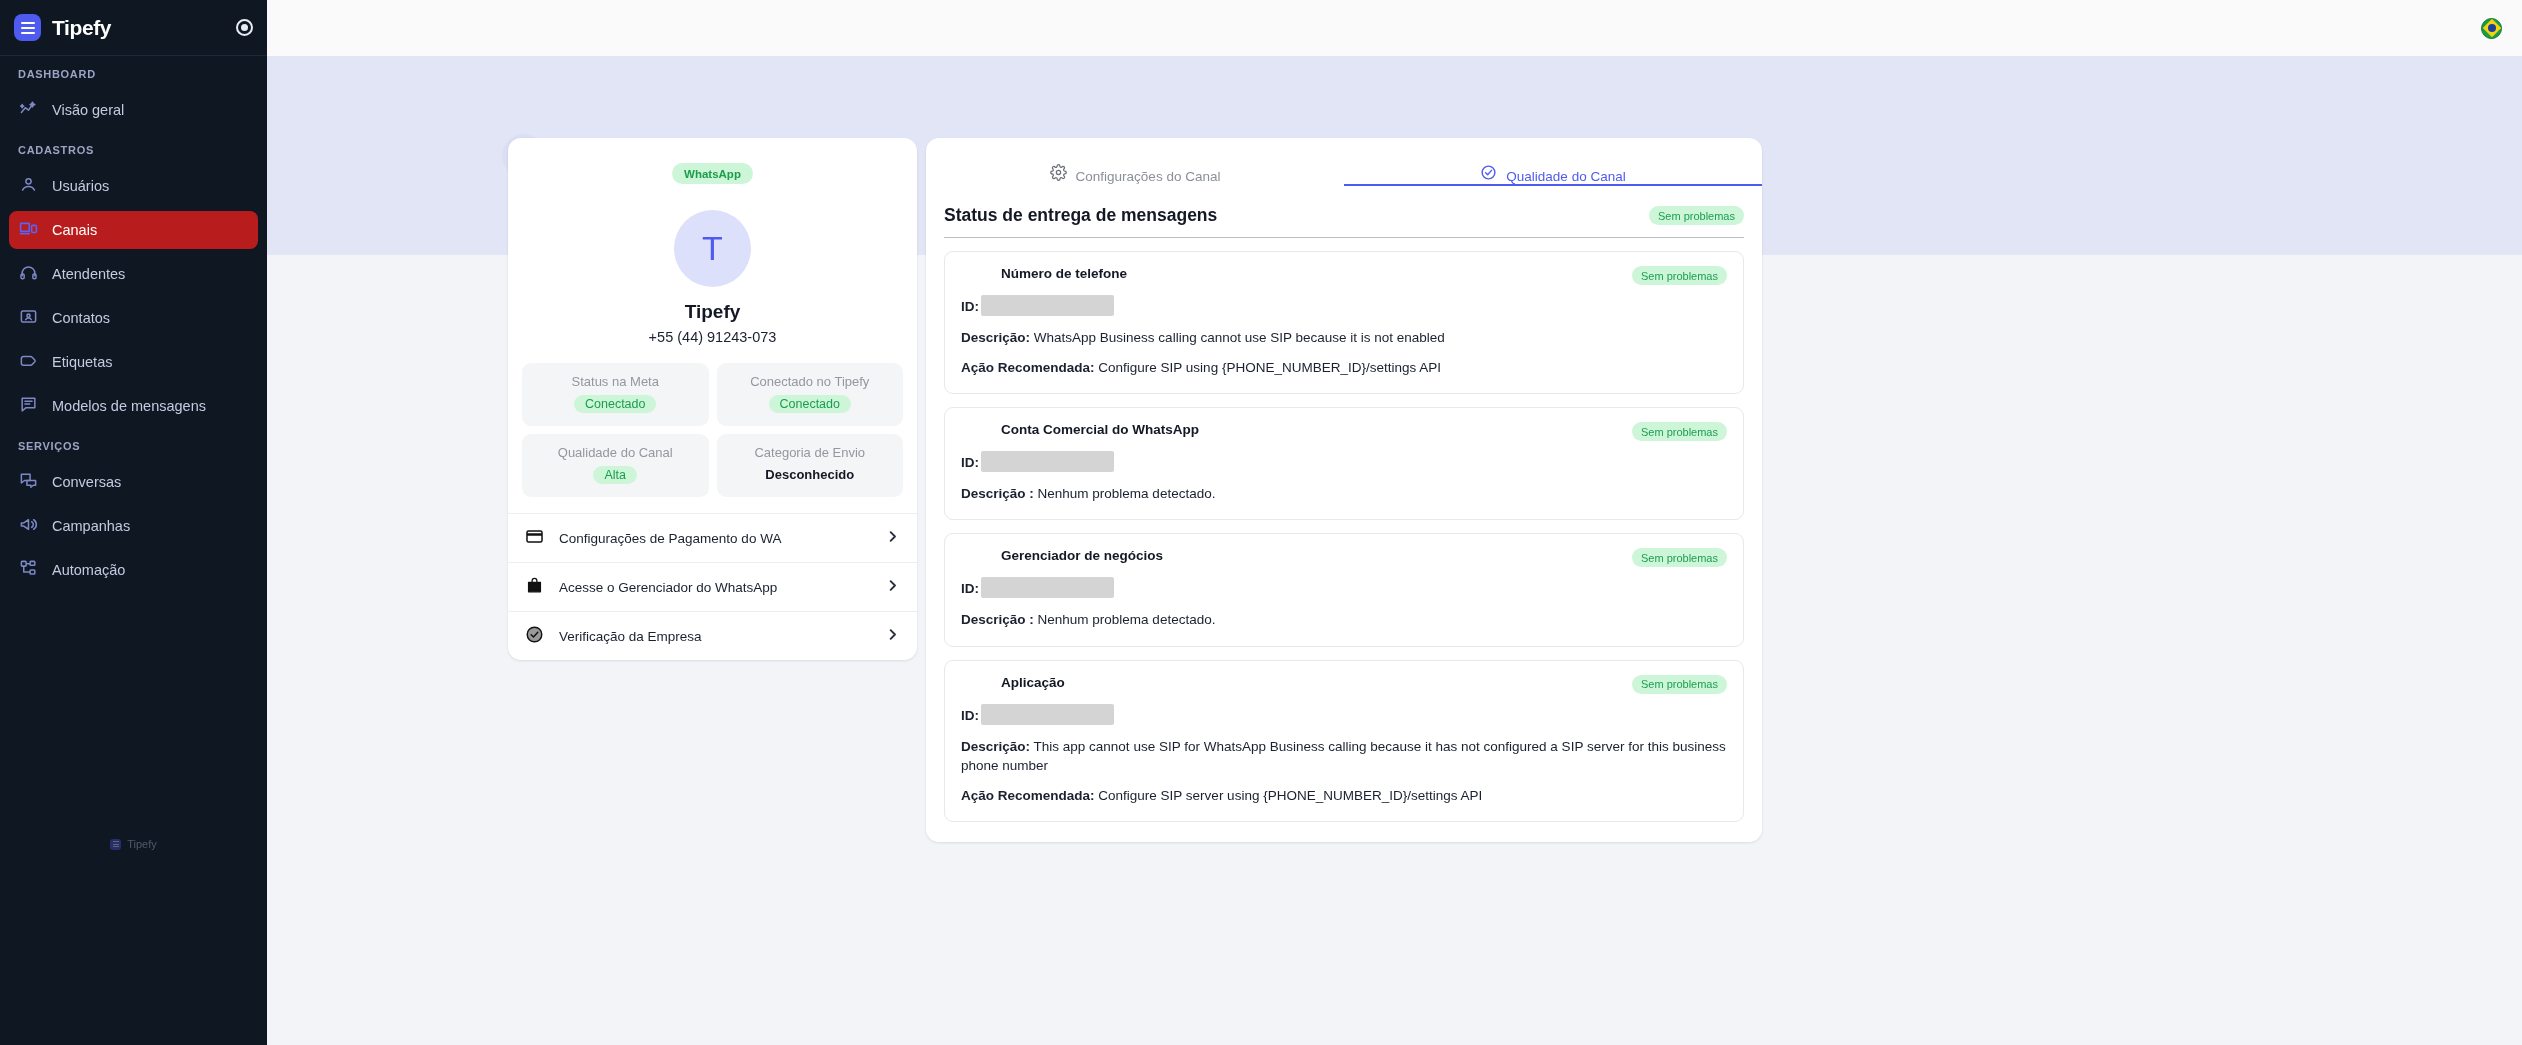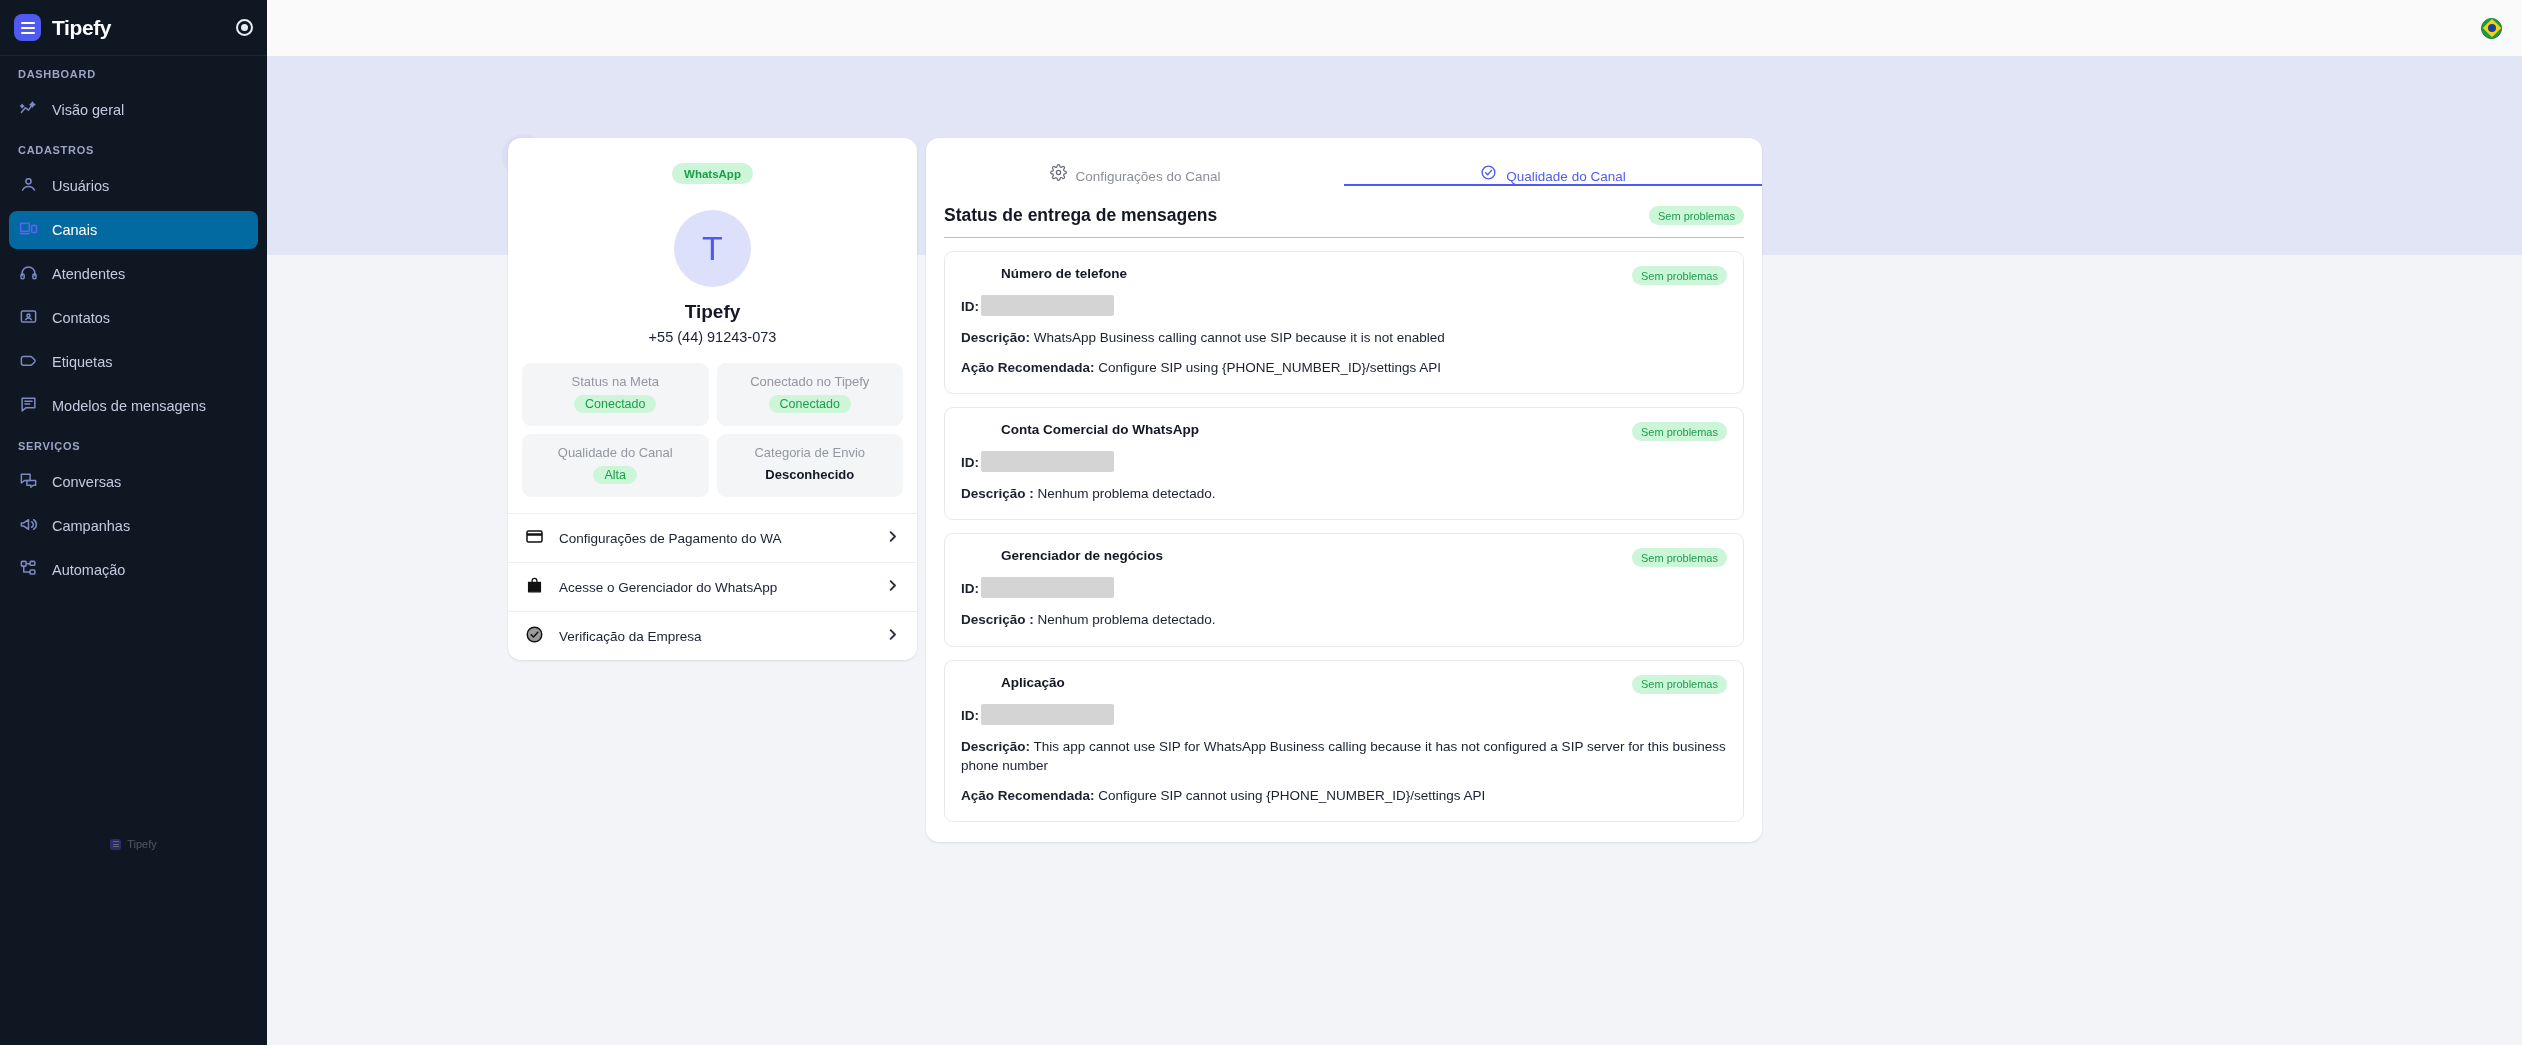--- a/index.html
+++ b/index.html
@@ -42,21 +42,21 @@
     letter-spacing: 0.7px; padding: 0 18px;
     margin-top: 12px; margin-bottom: 8px;
   }
   .sb-item {
     display: flex; align-items: center; gap: 14px;
     height: 38px; margin: 3px 9px; padding: 0 10px;
     border-radius: 8px; color: #c3cbe0; font-size: 14.5px;
     cursor: pointer;
   }
   .sb-item svg { width: 19px; height: 19px; flex: 0 0 19px; }
-  .sb-item.active { background: #0369a1; color: #ffffff; }
+  .sb-item.active { background: #b91c1c; color: #ffffff; }
   .sb-item.active svg { color: #5b62f4; }
   .sb-item svg { color: #7d88c4; }
 
   .sb-foot {
     margin-top: auto; margin-bottom: 195px;
     display: flex; align-items: center; justify-content: center; gap: 6px;
     opacity: .35;
   }
   .sb-foot .m { width: 11px; height: 11px; border-radius: 3px; background:#4f5bf0;
     display:flex;flex-direction:column;align-items:center;justify-content:center;gap:1.5px;}
@@ -499,21 +499,21 @@
               <div class="qline id-row">
                 <b>ID:</b>
                 <span class="redact"></span>
               </div>
               <div class="qline">
                 <b>Descrição:</b>
                 <span>This app cannot use SIP for WhatsApp Business calling because it has not configured a SIP server for this business phone number</span>
               </div>
               <div class="qline">
                 <b>Ação Recomendada:</b>
-                <span>Configure SIP cannot using {PHONE_NUMBER_ID}/settings API</span>
+                <span>Configure SIP server using {PHONE_NUMBER_ID}/settings API</span>
               </div>
             </div>
 
           </div>
         </div>
 
       </div>
     </div>
   </section>
 </div>

